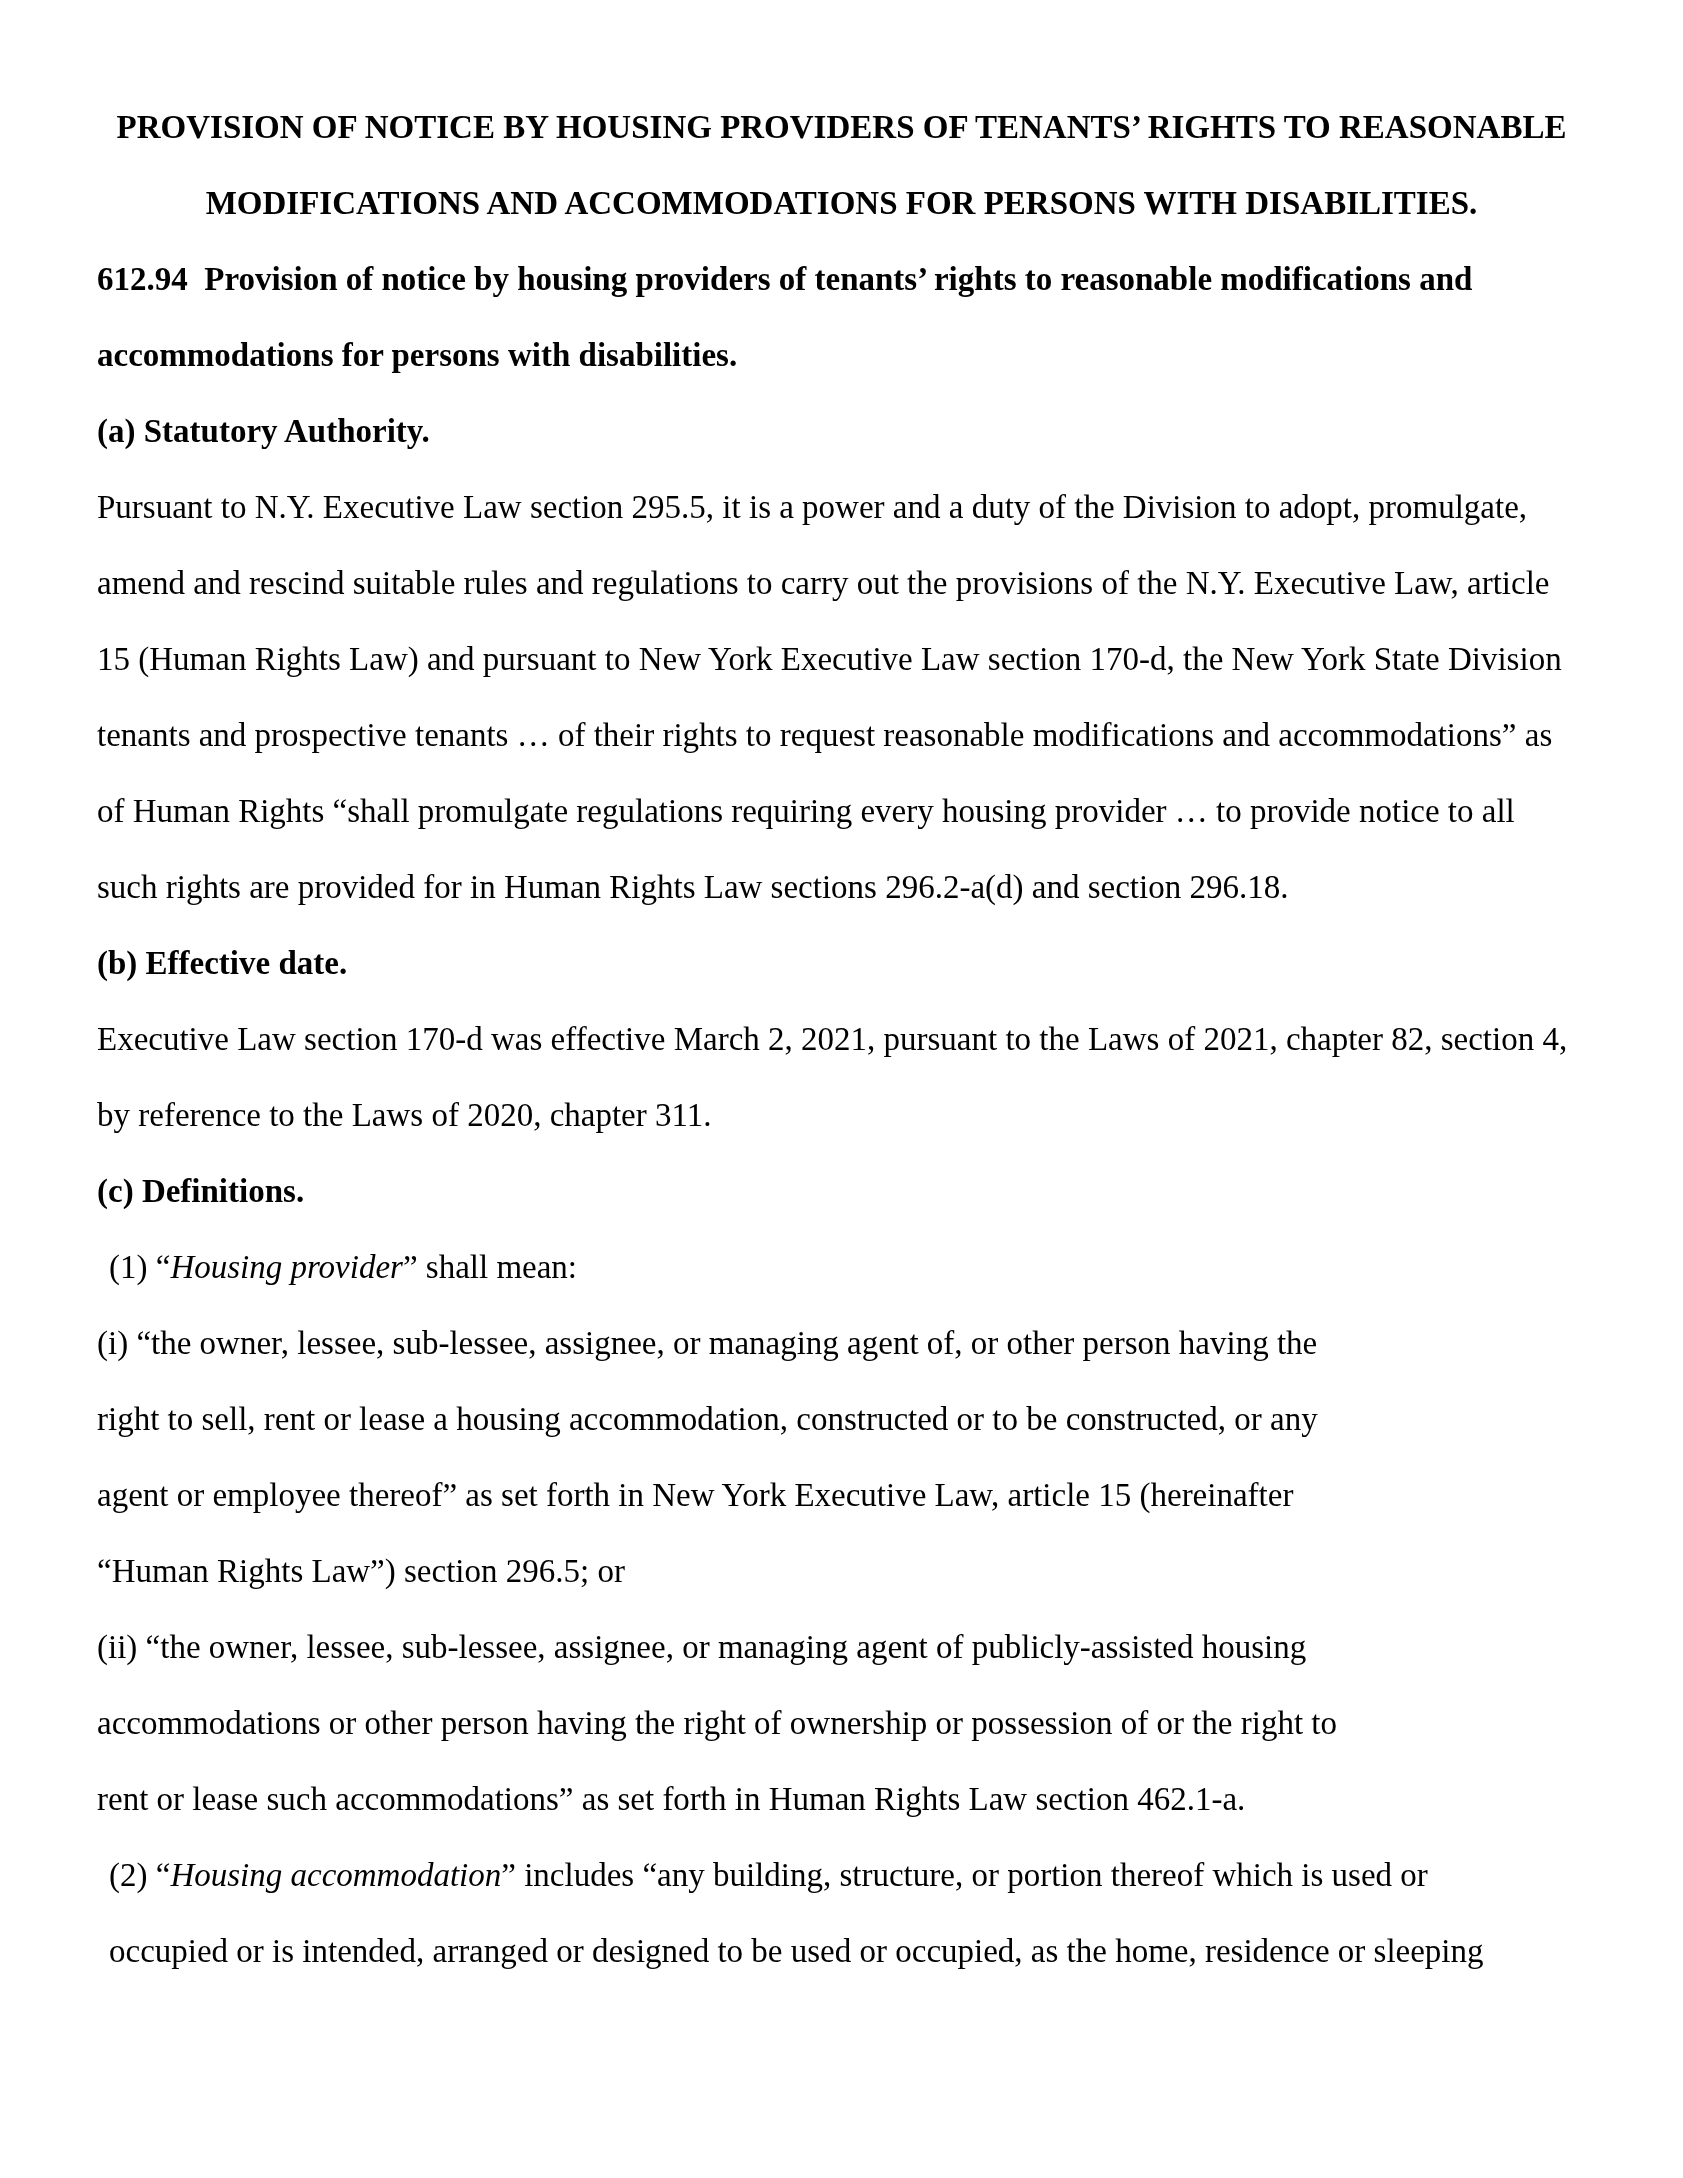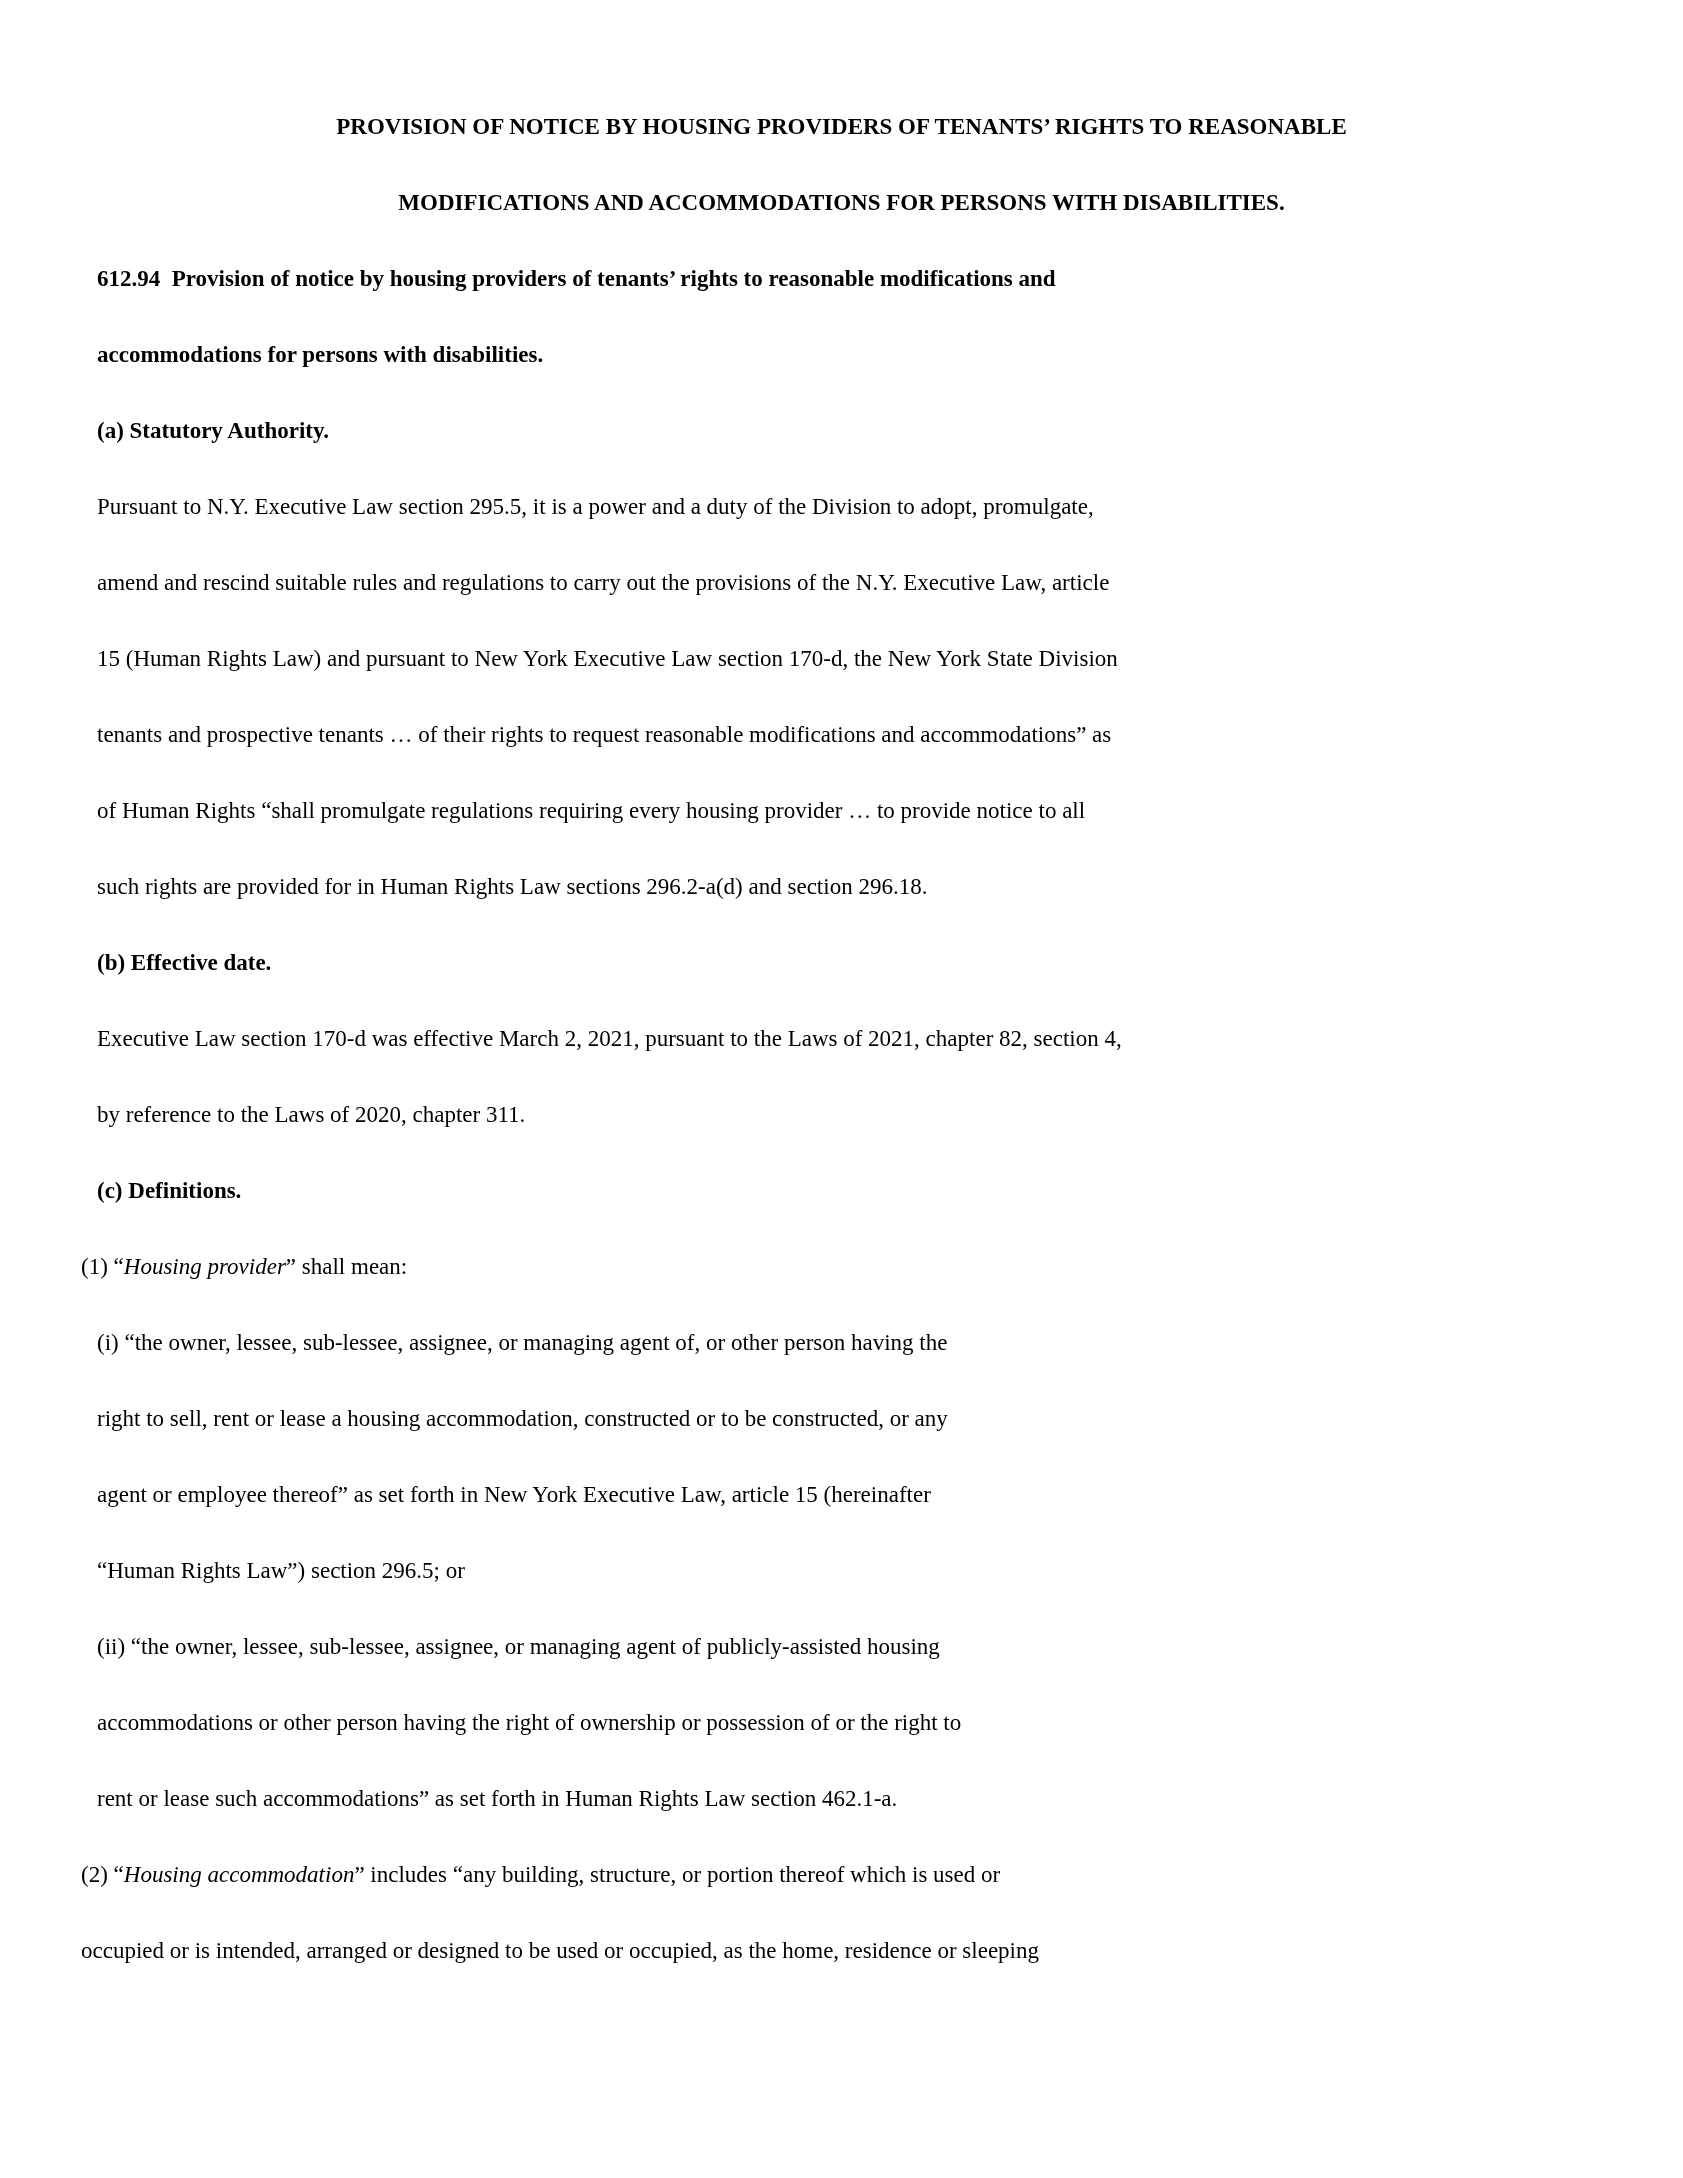--- a/index.html
+++ b/index.html
@@ -17,34 +17,34 @@
   .page {
     position: relative;
     width: 1683px;
     height: 2178px;
     background: #ffffff;
   }
   .doc-lines {
     padding-top: 89px;
   }
   .line {
-    font-size: 23px;
+    font-size: 33px;
     line-height: 76px;
     height: 76px;
     white-space: pre;
     padding-left: 97px;
     color: #000000;
     font-family: Liberation Serif, serif;
   }
   .line.center {
     padding-left: 0;
     text-align: center;
   }
   .line.l1 {
-    padding-left: 81px;
+    padding-left: 109px;
   }
   .line.l2 {
   }
   .bold {
     font-weight: 700;
   }
   .italic {
     font-style: italic;
   }
 </style>

